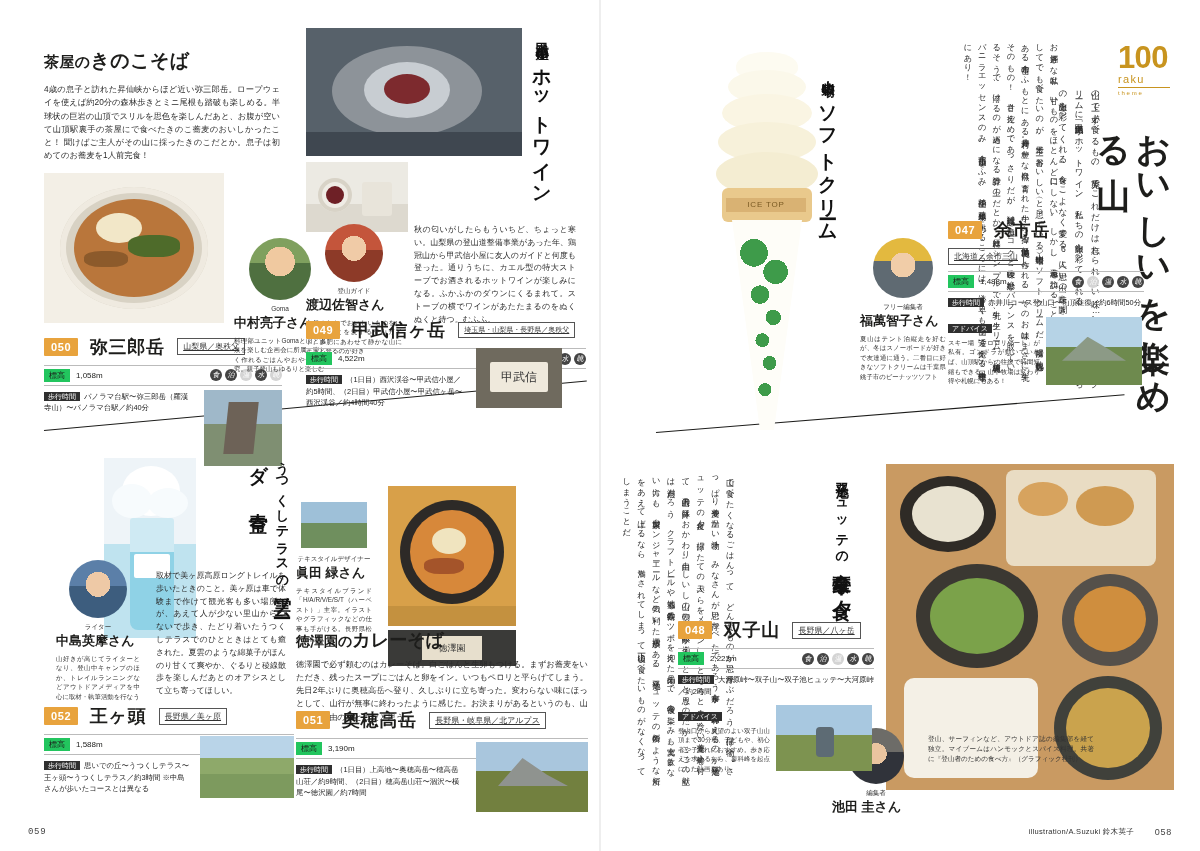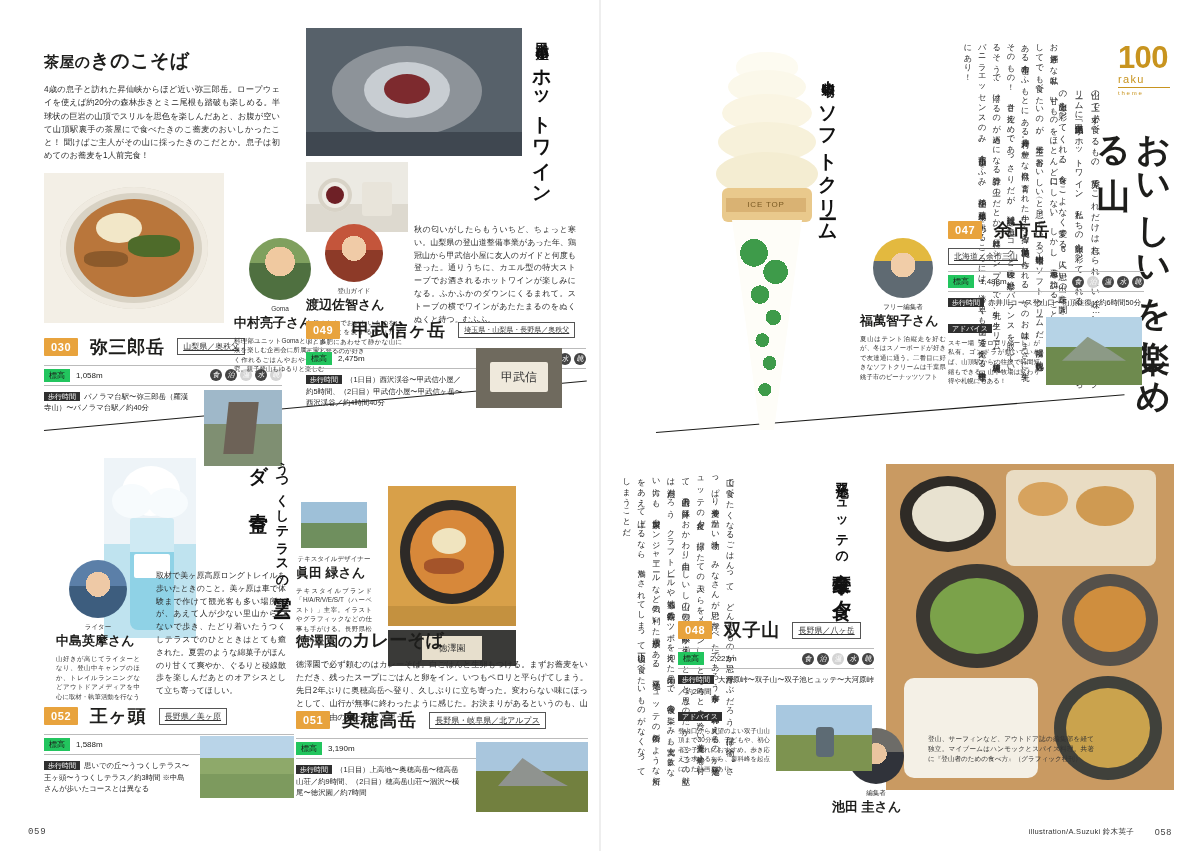--- a/index.html
+++ b/index.html
@@ -171,21 +171,21 @@
         <div class="circ" style="width:62px; height:62px; margin:0 auto; background:
              radial-gradient(circle at 50% 38%, #f0c9a0 0 30%, rgba(0,0,0,0) 30%),
              linear-gradient(180deg,#7fa05e 0 40%, #4f7040 40% 100%);"></div>
         <div class="rolecap" style="margin-top:4px;">Goma</div>
         <div class="rolename">中村亮子さん</div>
         <div class="tiny" style="margin-top:3px; font-size:6.4px; text-align:justify;">料理部ユニットGomaと山と温泉を楽しむ企画会に所属。楽しく作れるごはんやおやつを研究。親子登山もゆるりと楽しむ</div>
       </div>
 
       <div style="margin-top:12px; width:238px;">
         <div style="white-space:nowrap;">
-          <span class="numbadge">030</span>
+          <span class="numbadge">050</span>
           <span class="mt-name">弥三郎岳</span>
           <span class="mt-region">山梨県／奥秩父</span>
         </div>
         <div class="spec-row">
           <span class="spec-alt">標高</span>
           <span>1,058m</span>
           <span class="icons">
             <i class="ic">食</i>
             <i class="ic">泊</i>
             <i class="ic off">温</i>
@@ -282,21 +282,21 @@
       <div class="body-h" style="position:absolute; left:108px; top:196px; width:162px; font-size:8px;">秋の匂いがしたらもういちど、ちょっと寒い。山梨県の登山道整備事業があった年、鶏冠山から甲武信小屋に友人のガイドと何度も登った。通りうちに、カエル型の特大ストーブでお酒されるホットワインが楽しみになる。ふかふかのダウンにくるまれて。ストーブの横でワインがあたたまるのをぬくぬくと待つ。むふふ。</div>
 
       <div style="position:absolute; left:0; top:290px; width:280px;">
         <div style="white-space:nowrap;">
           <span class="numbadge">049</span>
           <span class="mt-name">甲武信ヶ岳</span>
           <span class="mt-region" style="font-size:7px;">埼玉県・山梨県・長野県／奥秩父</span>
         </div>
         <div class="spec-row">
           <span class="spec-alt">標高</span>
-          <span>2,475m</span>
+          <span>4,522m</span>
           <span class="icons">
             <i class="ic">食</i>
             <i class="ic">泊</i>
             <i class="ic off">温</i>
             <i class="ic">水</i>
             <i class="ic">眺</i>
           </span>
         </div>
         <div class="time-block" style="width:160px;">
           <span class="time-label">歩行時間</span><span>（1日目）西沢渓谷〜甲武信小屋／約5時間、（2日目）甲武信小屋〜甲武信ヶ岳〜西沢渓谷／約4時間40分</span>

